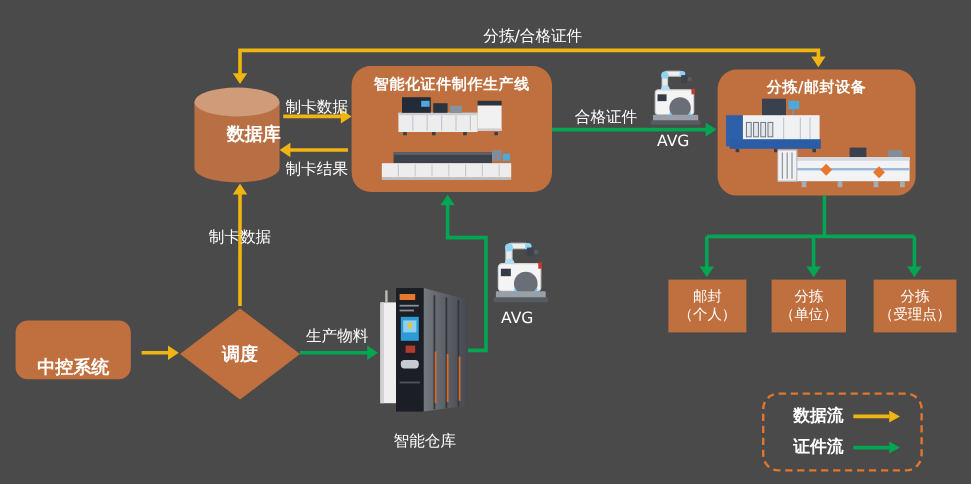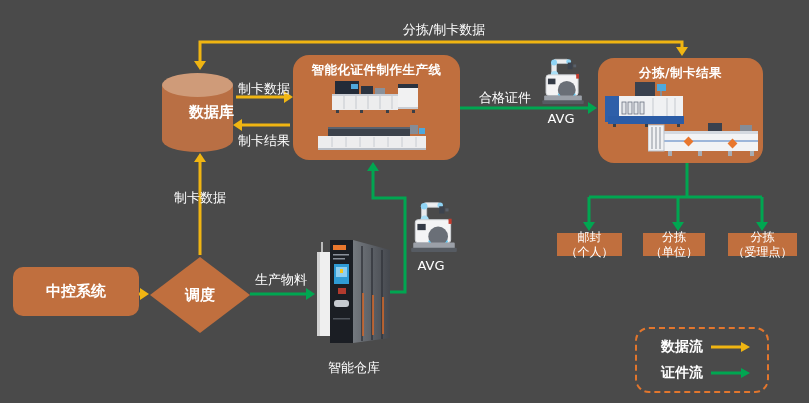--- a/index.html
+++ b/index.html
@@ -3,27 +3,27 @@
 <meta charset="utf-8">
 <style>
   html,body{margin:0;padding:0;background:#4A4A4A;}
   .stage{position:relative;width:809px;height:403px;background:#4A4A4A;overflow:hidden;
          font-family:"DejaVu Sans",sans-serif;color:#FFFFFF;}
   .abs{position:absolute;}
   svg{display:block;}
   .layer{position:absolute;left:0;top:0;pointer-events:none;}
   .node-box{position:absolute;background:#C06F3E;display:flex;align-items:center;justify-content:center;}
   .round-big{border-radius:16px;}
-  .central{left:13px;top:267px;width:126px;height:49px;border-radius:10px;
-           font-size:15px;font-weight:bold;}
+  .central{left:13px;top:267px;width:96px;height:49px;border-radius:10px;
+           font-size:15px;font-weight:bold;align-items:flex-end;}
   .prod-box{left:293px;top:55px;width:167px;height:105px;font-family:Liberation Serif, serif;}
   .sort-box{left:598px;top:58px;width:165px;height:105px;}
   .big-title{position:absolute;top:7px;left:0;right:0;text-align:center;
              font-size:12.5px;font-weight:bold;letter-spacing:.5px;}
-  .out-box{position:absolute;top:233px;height:23px;background:#C06F3E;
+  .out-box{position:absolute;top:233px;height:44px;background:#C06F3E;
            display:flex;flex-direction:column;align-items:center;justify-content:center;
            font-size:12px;line-height:15px;text-align:left;}
   .edge-label{position:absolute;font-size:13px;text-align:center;white-space:nowrap;}
   .node-label{position:absolute;font-size:15px;font-weight:bold;text-align:center;white-space:nowrap;}
   .small-label{position:absolute;font-size:13px;text-align:center;white-space:nowrap;}
   .legend{position:absolute;left:635px;top:327px;width:134px;height:66px;
           border:2px dashed #E2762D;border-radius:14px;box-sizing:border-box;
           display:flex;flex-direction:column;justify-content:space-evenly;padding-left:24px;}
   .legend-row{display:flex;align-items:center;gap:8px;}
   .legend-row span{font-size:14px;font-weight:bold;}
@@ -117,21 +117,21 @@
       <rect x="101" y="3" width="6" height="6" fill="#4FA8DC"></rect>
       <rect x="0" y="11" width="108" height="12" fill="#EDEDEE"></rect>
       <g stroke="#C8CCD2" stroke-width="1">
           <path d="M14 12 V22 M28 12 V22 M42 12 V22 M56 12 V22 M70 12 V22 M84 12 V22 M98 12 V22"></path>
         </g>
       <rect x="0" y="23" width="108" height="2" fill="#B9BEC6"></rect>
     </svg>
   </div>
 
   <div class="node-box round-big sort-box">
-    <div class="big-title">分拣/制卡结果</div>
+    <div class="big-title">分拣/邮封设备</div>
     <svg class="abs" style="left:7px;top:24px;" width="95" height="45" viewBox="0 0 95 45">
       <rect x="30" y="0" width="20" height="16" fill="#3A414E"></rect>
       <rect x="52" y="2" width="9" height="7" fill="#4FA8DC"></rect>
       <rect x="55" y="9" width="2" height="6" fill="#888D95"></rect>
       <rect x="14" y="14" width="64" height="22" fill="#F0F1F3"></rect>
       <g stroke="#C5C9CF" stroke-width="1">
           <path d="M48 16 V34 M62 16 V34 M70 16 V34"></path>
         </g>
       <g fill="#E3E6EA" stroke="#6B7280" stroke-width="0.8">
         <rect x="17" y="20" width="4" height="12"></rect>
@@ -237,21 +237,21 @@
   </div>
   <div class="out-box" style="left:643px;width:62px;">
     <div>分拣</div>
     <div>（单位）</div>
   </div>
   <div class="out-box" style="left:728px;width:69px;">
     <div>分拣</div>
     <div>（受理点）</div>
   </div>
 
-  <div class="edge-label" style="left:364px;top:21px;width:160px;">分拣/制卡数据</div>
+  <div class="edge-label" style="left:364px;top:21px;width:160px;">分拣/合格证件</div>
   <div class="edge-label" style="left:236px;top:80px;width:56px;">制卡数据</div>
   <div class="edge-label" style="left:236px;top:132px;width:56px;">制卡结果</div>
   <div class="edge-label" style="left:172px;top:189px;width:56px;">制卡数据</div>
   <div class="edge-label" style="left:253px;top:271px;width:56px;text-align:center;">生产物料</div>
   <div class="edge-label" style="left:477px;top:89px;width:56px;">合格证件</div>
 
   <div class="small-label" style="left:545px;top:111px;width:32px;">AVG</div>
   <div class="small-label" style="left:415px;top:258px;width:32px;">AVG</div>
   <div class="small-label" style="left:314px;top:359px;width:80px;">智能仓库</div>
 

